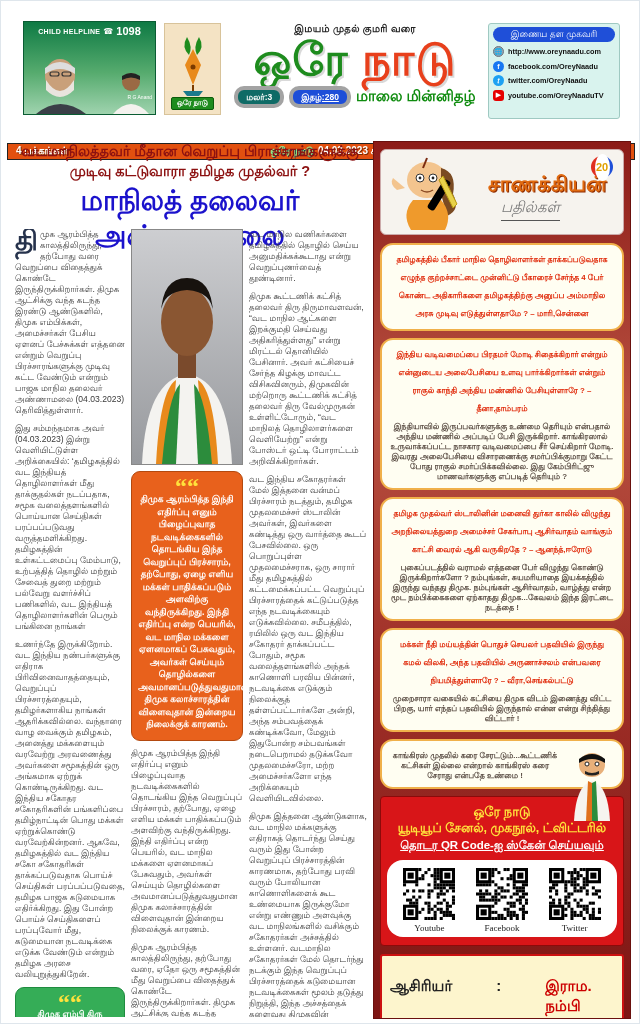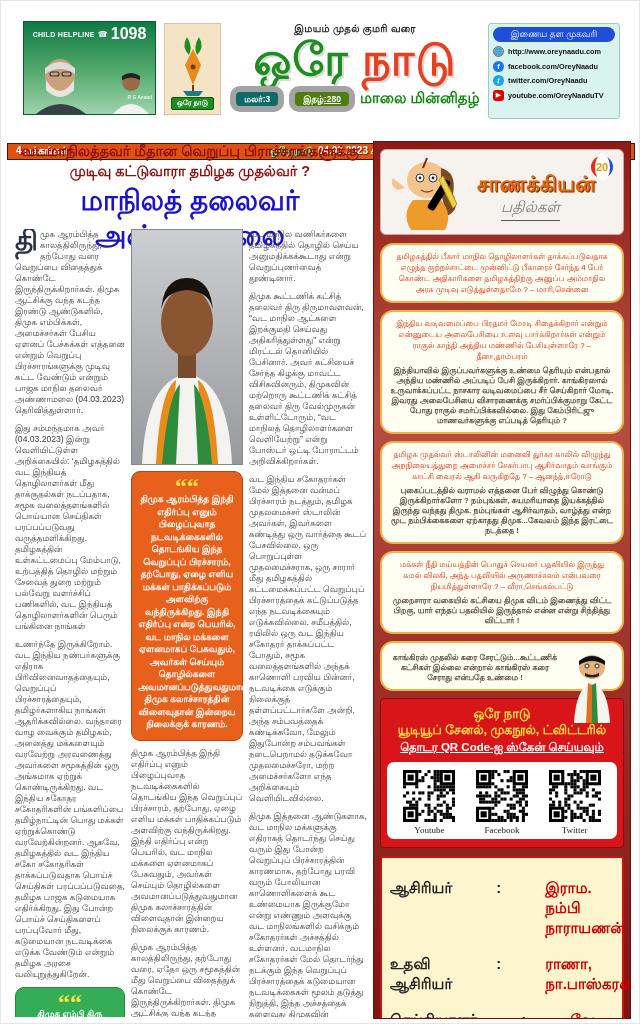--- a/index.html
+++ b/index.html
@@ -3,34 +3,34 @@
 <meta charset="utf-8">
 <style>
   * { margin:0; padding:0; box-sizing:border-box; }
   body { font-family:"Liberation Sans","DejaVu Sans",sans-serif; background:#eef2f5; }
   .page { position:relative; width:640px; height:1024px; background:#fff; margin:0 auto; overflow:hidden; border:1px solid #dfe6ec; }
 
   
   .helpline { position:absolute; left:22px; top:20px; width:133px; height:94px; background:linear-gradient(180deg,#0e7a44,#56ab6e 55%,#9fd3ae); border:1px solid #0a5c33; overflow:hidden; }
   .helpline-top { display:flex; align-items:center; justify-content:center; gap:3px; padding-top:3px; color:#fff; }
   .helpline-label { font-size:7px; font-weight:bold; letter-spacing:.3px; }
-  .helpline-num { font-size:16px; font-weight:800; }
+  .helpline-num { font-size:11px; font-weight:800; }
   .helpline-credit { position:absolute; right:3px; bottom:14px; font-size:5px; color:#fff; }
   .hl-fig { position:absolute; bottom:0; }
   .logobox { position:absolute; left:163px; top:22px; width:57px; height:92px; background:#f4e3c4; border:1px solid #d8c39a; display:flex; flex-direction:column; align-items:center; justify-content:flex-end; }
   .logo-caption { background:#1e8c1e; color:#fff; font-size:7px; font-weight:bold; padding:1px 5px; border-radius:2px; margin-bottom:4px; border:1px solid #0c5c0c; }
   .titleblock { position:absolute; left:226px; top:22px; width:256px; height:96px; text-align:center; }
   .tagline { font-size:10px; font-weight:800; color:#222; letter-spacing:.3px; }
   .paper-title { font-size:45px; font-weight:800; line-height:48px; letter-spacing:1px; text-shadow:2px 2px 0 rgba(0,0,0,.15); }
   .pt-green { color:#1e8c1e; }
   .pt-red { color:#e8401c; }
   .title-meta { display:flex; align-items:center; justify-content:center; gap:5px; margin-top:2px; }
-  .badge { color:#fff; font-size:8.5px; font-weight:bold; padding:1.5px 8px; border-radius:10px; border:6px solid #a3a3a3; }
+  .badge { color:#fff; font-size:8.5px; font-weight:bold; padding:1.5px 8px; border-radius:10px; border:4px solid #a3a3a3; }
   .badge-teal { background:#0f6b66; }
-  .badge-pink { background:#4d7c0f;text-decoration:underline; }
+  .badge-pink { background:#1d4ed8;text-decoration:underline; }
   .subtitle { color:#0f8c0f; font-size:15px; font-weight:800; }
   .webbox { position:absolute; left:487px; top:22px; width:132px; height:96px; background:#d9f3ee; border:1px solid #9fc9c2; border-radius:3px; padding:3px 4px; }
   .webbox-header { background:#1f4fd8; color:#fff; font-size:9px; font-weight:normal; text-align:center; border-radius:8px; padding:2px 0; margin-bottom:4px; }
   .weblink { display:flex; align-items:center; gap:4px; margin:3.5px 0; }
   .weblink span.txt { font-size:7.3px; font-weight:bold; color:#111; }
   .wicon { width:11px; height:11px; border-radius:50%; flex:0 0 11px; display:flex; align-items:center; justify-content:center; color:#fff; font-size:7px; font-weight:bold; }
   .wicon.globe { background:#9aa4ad; border:1px solid #6c7680; }
   .wicon.fb { background:#1877f2; }
   .wicon.tw { background:#1da1f2; }
   .wicon.yt { background:#e60000; border-radius:3px; }
@@ -56,34 +56,34 @@
 
   .photo { width:112px; height:236px; background:linear-gradient(180deg,#cdced1,#9fa1a5); border:1px solid #888; margin-bottom:6px; }
   .quote-box { border-radius:9px; padding:7px 6px 9px; text-align:center; color:#fff; font-weight:700; }
   .quote-box .qmark { color:#ffe23c; font-size:24px; line-height:14px; font-family:"Liberation Serif","DejaVu Serif",serif; font-weight:800; }
   .orange-box { background:#e8611c; border:1px solid #b3490f; font-size:9px; line-height:12.5px; margin-bottom:7px; }
   .green-box { background:#35ad57; border:1px solid #1f8c3f; font-size:8.8px; line-height:11.8px; margin-top:4px; }
 
   
   .sidebar { position:absolute; left:372px; top:140px; width:258px; height:878px; background:linear-gradient(180deg,#8c1b17,#b85040 30%,#a03028 60%,#7d1513); border:1px solid #6a100e; padding:7px 6px; overflow:hidden; }
   .chanakya-box { background:#f6f3ee; border-radius:6px; border:1px solid #caa; height:86px; position:relative; margin-bottom:8px; overflow:hidden; }
-  .chanakya-title { position:absolute; left:96px; top:22px; font-size:21px; font-weight:800; color:#e06a10; text-shadow:1px 1px 0 #8c2a00; }
+  .chanakya-title { position:absolute; left:107px; top:22px; font-size:21px; font-weight:800; color:#e06a10; text-shadow:1px 1px 0 #8c2a00; }
   .chanakya-sub { position:absolute; left:120px; top:48px; font-size:15px; color:#7a7a7a; font-style:italic; border-bottom:1px solid #555; padding-bottom:2px; }
   .badge20 { position:absolute; right:10px; top:6px; width:22px; height:22px; border-radius:50%; background:conic-gradient(#1f4fd8 0 50%, #e03020 50% 100%); display:flex; align-items:center; justify-content:center; }
   .badge20 span { background:#fff; border-radius:50%; width:15px; height:27px; font-size:11px; font-weight:800; color:#e0a000; display:flex; align-items:center; justify-content:center; }
   .qa-box { background:#fffef2; border:2px solid #f0b04a; border-radius:13px; padding:6px 8px; margin-bottom:7px; text-align:center; position:relative; }
-  .qa-q { color:#e02808; font-size:7.9px; line-height:11px; font-weight:400; }
+  .qa-q { color:#e02808; font-size:7.9px; line-height:18px; font-weight:700; }
   .qa-a { color:#5c4f46; font-size:7.9px; line-height:10px; font-weight:600; margin-top:4px; }
   .qa-box.with-cartoon .qa-q, .qa-box.with-cartoon .qa-a { margin-right:54px; }
   .cartoon-man { position:absolute; right:4px; top:6px; width:52px; height:74px; }
   .qr-section { background:#d81518; border:1px solid #8c0a0a; border-radius:4px; padding:7px 6px 8px; margin-bottom:8px; text-align:center; }
   .qr-t1 { color:#ffe23c; font-size:13px; font-weight:800; }
   .qr-t2 { color:#ffe23c; font-size:12.5px; font-weight:800; margin-top:0; }
   .qr-t3 { color:#fff; font-size:11.5px; font-weight:800; margin-top:2px;text-decoration:underline; }
-  .qr-panel { background:#fff; border-radius:7px; margin-top:7px; padding:8px 6px 4px; display:flex; justify-content:space-around; }
+  .qr-panel { background:#fff; border-radius:16px; margin-top:7px; padding:8px 6px 4px; display:flex; justify-content:space-around; }
   .qr-item { display:flex; flex-direction:column; align-items:center; gap:3px; }
   .qr { width:52px; height:52px; }
   .qr-label { font-size:9px; color:#222; font-family:"Liberation Serif","DejaVu Serif",serif; }
   .imprint { background:#fdf5cd; border:2px solid #cc1111; border-radius:3px; padding:5px 8px; }
   .imp-row { display:flex; font-size:15px; margin:16px 0;gap:44px; }
   .imp-label { width:88px; font-weight:800; color:#222; }
   .imp-colon { width:14px; color:#222; font-weight:800; }
   .imp-value { color:#cc0000; font-weight:800; }
   .imp-pub { text-align:center; font-size:11px; font-weight:800; color:#222; margin-top:3px; }
   .imp-pub .imp-value { font-size:11px; }

